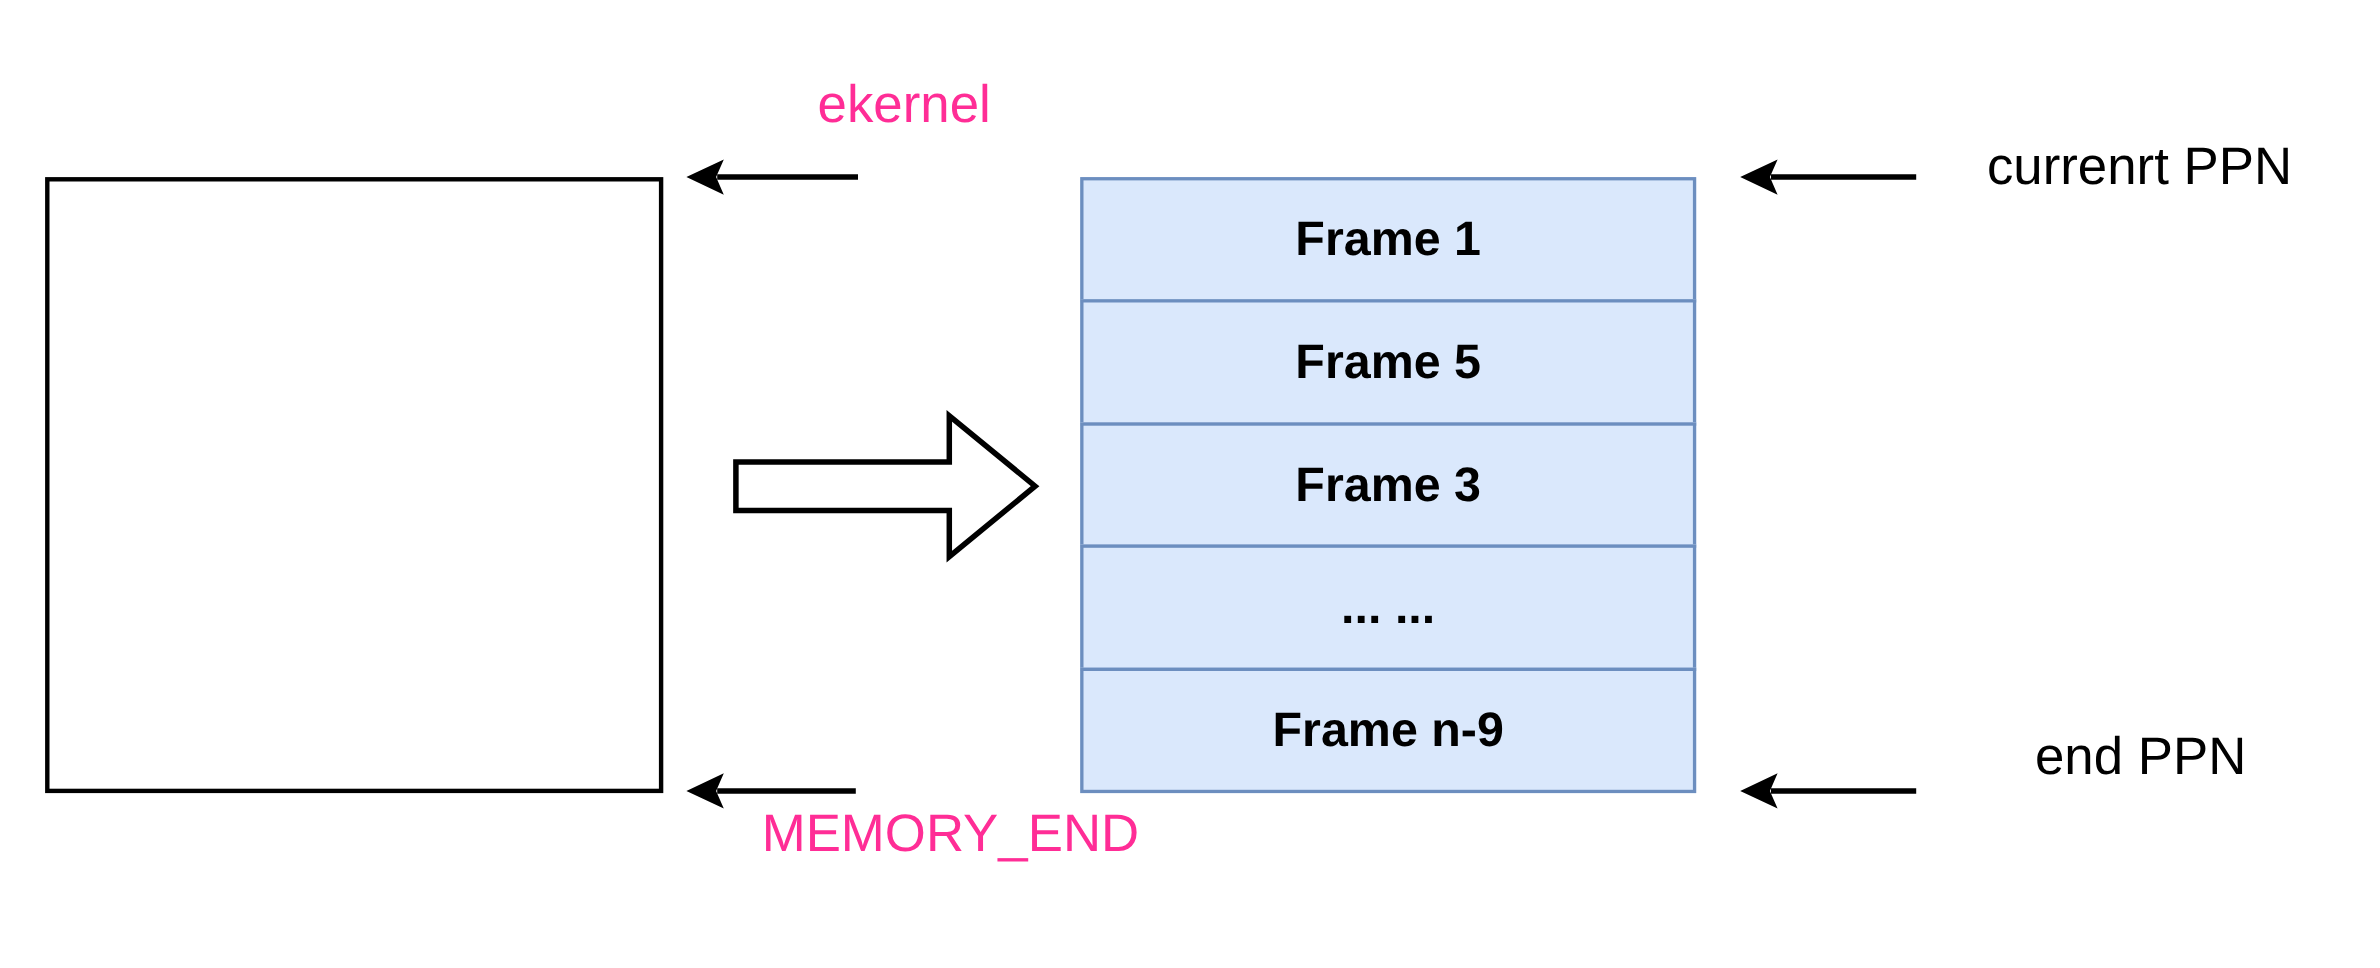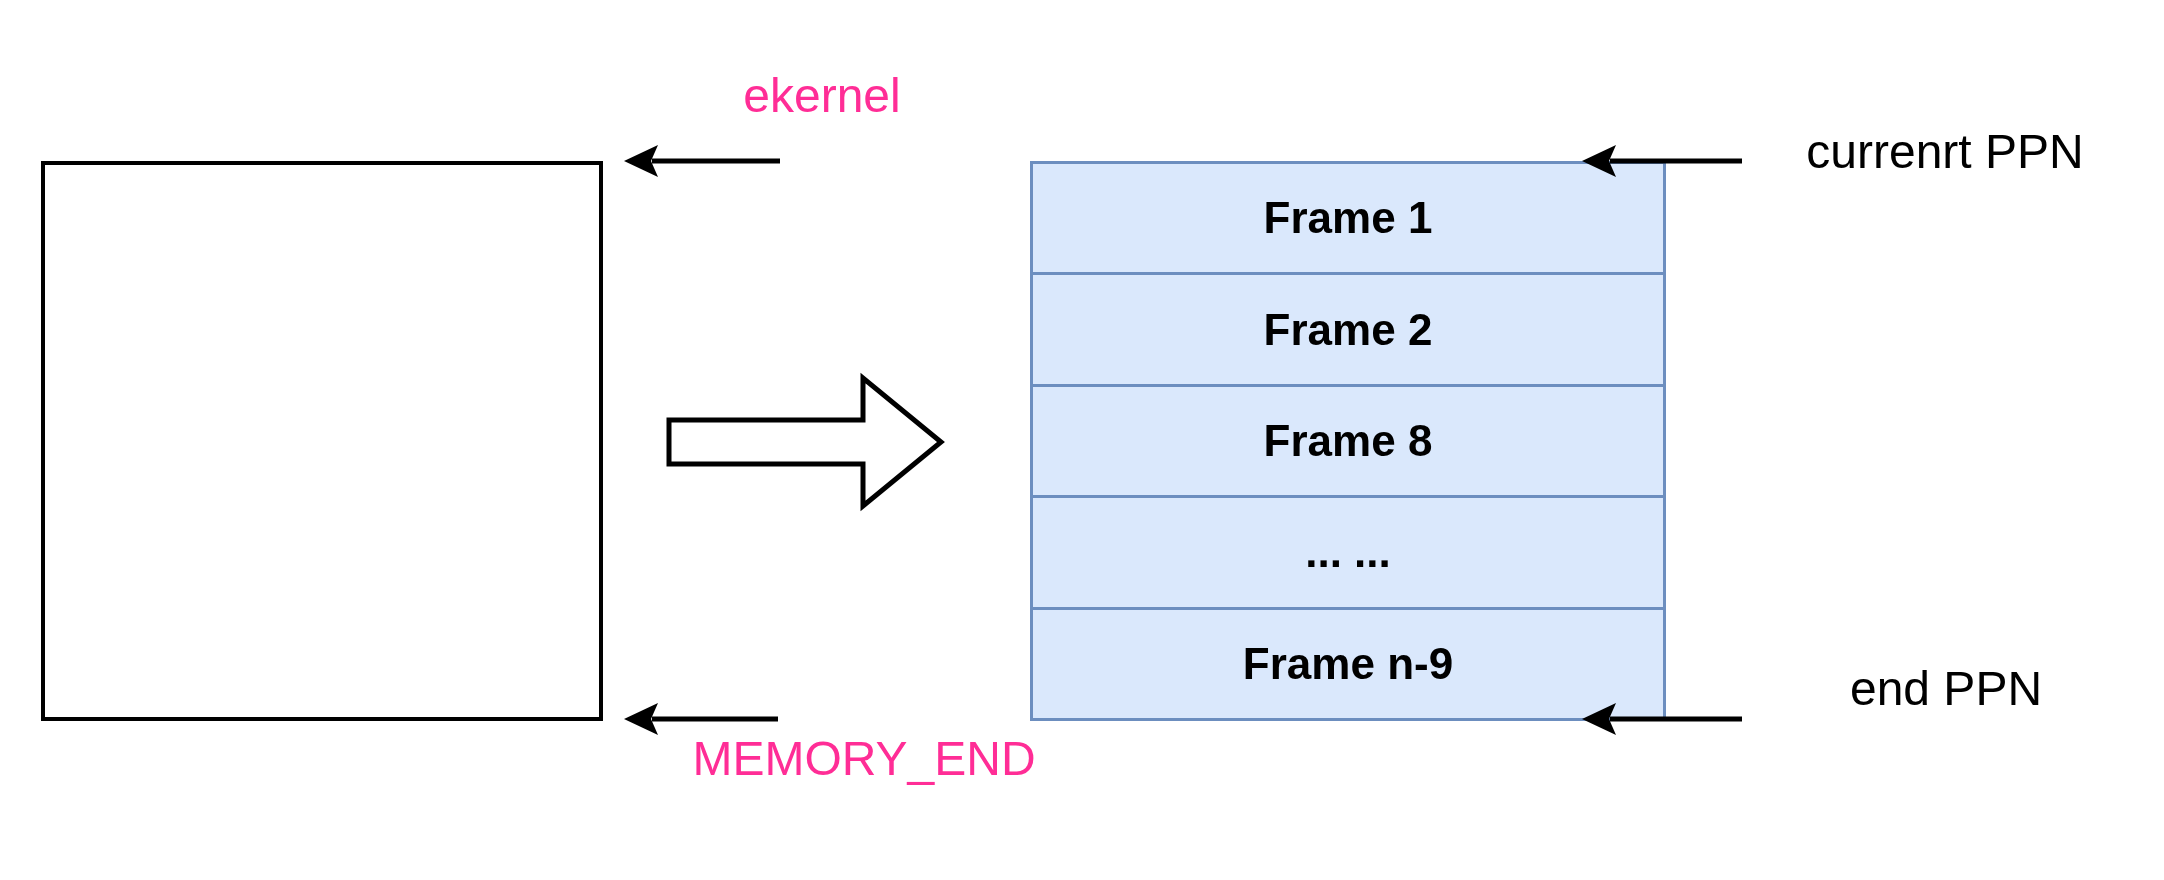--- a/index.html
+++ b/index.html
@@ -28,23 +28,23 @@
     left: 41px;
     top: 161px;
     width: 562px;
     height: 560px;
     border: 4px solid #000000;
     box-sizing: border-box;
     background: #ffffff;
   }
   .frame-stack {
     position: absolute;
-    left: 1030px;
+    left: 982px;
     top: 161px;
-    width: 636px;
+    width: 560px;
     height: 560px;
     display: flex;
     flex-direction: column;
     box-sizing: border-box;
   }
   .frame-row {
     flex: 1;
     background: #DAE8FC;
     border: 3px solid #6C8EBF;
     box-sizing: border-box;
@@ -78,22 +78,22 @@
 </style>
 </head>
 <body>
 
 <div class="canvas">
 
   <div class="memory-box"></div>
 
   <div class="frame-stack">
     <div class="frame-row">Frame 1</div>
-    <div class="frame-row">Frame 2</div>
-    <div class="frame-row">Frame 8</div>
+    <div class="frame-row">Frame 5</div>
+    <div class="frame-row">Frame 3</div>
     <div class="frame-row">... ...</div>
     <div class="frame-row">Frame n-9</div>
   </div>
 
   <svg class="arrows-layer" width="2164" height="880" viewBox="0 0 2164 880" xmlns="http://www.w3.org/2000/svg">
 
     <g>
       <line x1="780" y1="161" x2="652" y2="161" stroke="#000000" stroke-width="5"></line>
       <polygon points="624,161 658,145 651,161 658,177" fill="#000000"></polygon>
     </g>

